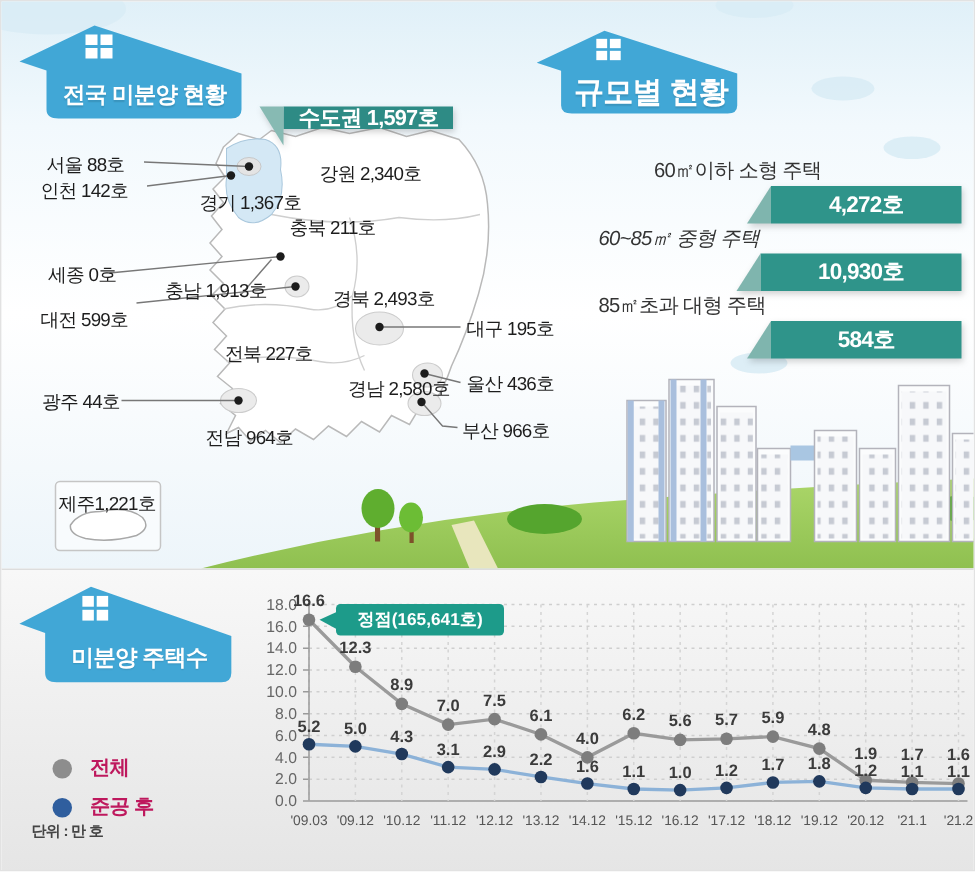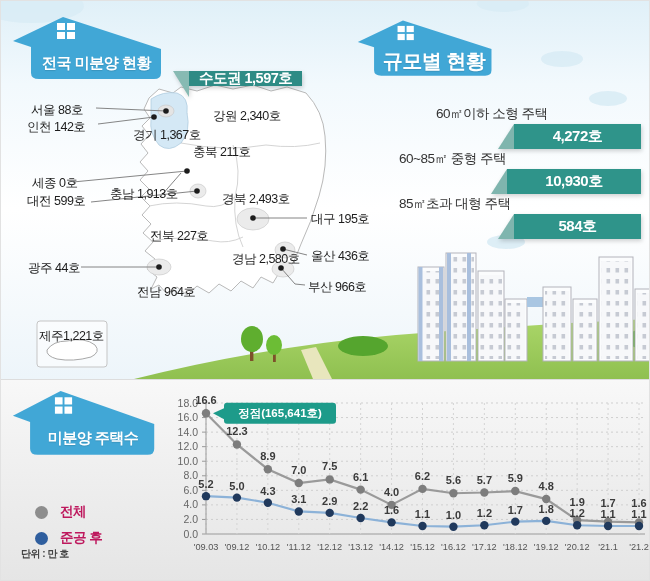--- a/index.html
+++ b/index.html
@@ -199,36 +199,36 @@
       <div class="bar">수도권 1,597호</div>
     </div>
 
     <div class="region-label" style="left:30px;top:101px;">서울 88호</div>
     <div class="region-label" style="left:26px;top:118px;">인천 142호</div>
     <div class="region-label" style="left:132px;top:126px;">경기 1,367호</div>
     <div class="region-label" style="left:212px;top:107px;">강원 2,340호</div>
     <div class="region-label" style="left:192px;top:143px;">충북 211호</div>
     <div class="region-label" style="left:31px;top:174px;">세종 0호</div>
     <div class="region-label" style="left:109px;top:185px;">충남 1,913호</div>
-    <div class="region-label" style="left:26px;top:192px;text-align:right;">대전 599호</div>
+    <div class="region-label" style="left:26px;top:204px;text-align:right;">대전 599호</div>
     <div class="region-label" style="left:221px;top:190px;">경북 2,493호</div>
     <div class="region-label" style="left:310px;top:210px;">대구 195호</div>
     <div class="region-label" style="left:149px;top:227px;">전북 227호</div>
     <div class="region-label" style="left:310px;top:247px;">울산 436호</div>
     <div class="region-label" style="left:207px;top:250px;margin-left:24px;">경남 2,580호</div>
     <div class="region-label" style="left:27px;top:259px;">광주 44호</div>
     <div class="region-label" style="left:307px;top:278px;">부산 966호</div>
     <div class="region-label" style="left:136px;top:283px;">전남 964호</div>
     <div class="region-label" style="left:38px;top:327px;">제주1,221호</div>
 
     <div class="size-label" style="left:399px;top:104px;margin-left:36px;">60㎡이하 소형 주택</div>
     <div class="size-banner" style="left:497px;top:123px;width:143px;">
       <div class="bar">4,272호</div>
     </div>
-    <div class="size-label" style="left:398px;top:149px;">60~85㎡ 중형 주택</div>
+    <div class="size-label" style="left:398px;top:149px;font-style:italic;">60~85㎡ 중형 주택</div>
     <div class="size-banner" style="left:490px;top:168px;width:150px;">
       <div class="bar">10,930호</div>
     </div>
     <div class="size-label" style="left:398px;top:194px;">85㎡초과 대형 주택</div>
     <div class="size-banner" style="left:497px;top:213px;width:143px;">
       <div class="bar">584호</div>
     </div>
   </div>
 
   <div class="bottom-section"></div>

